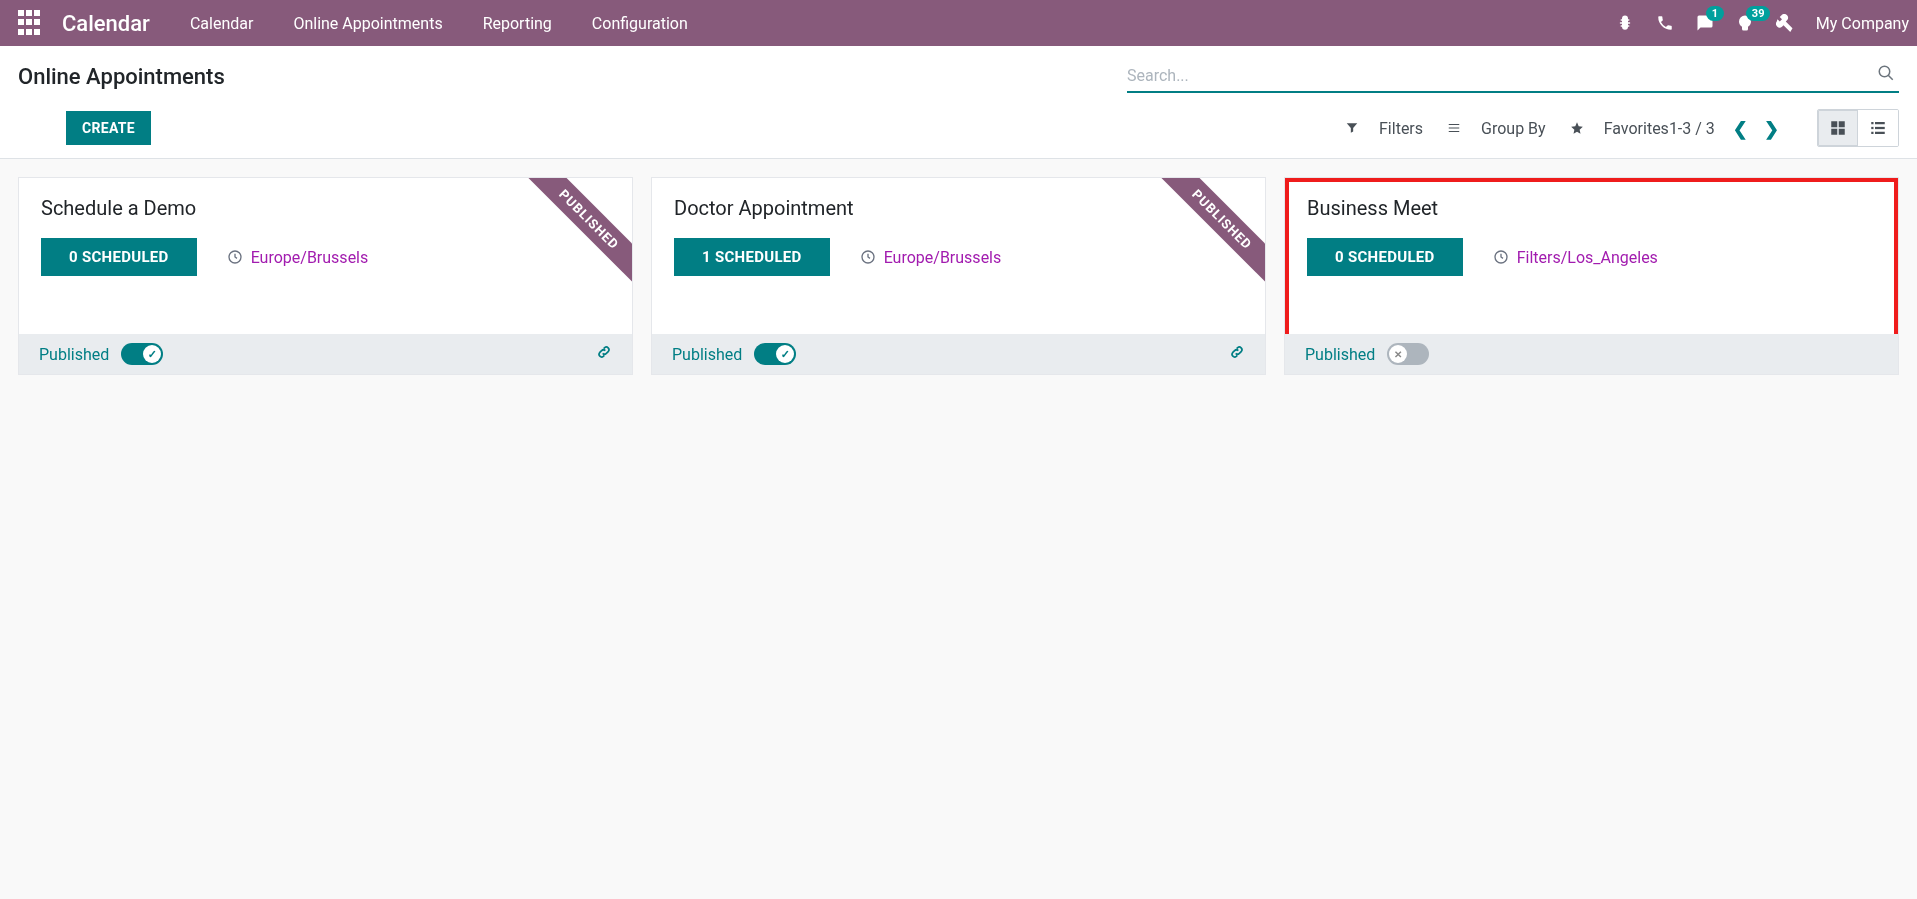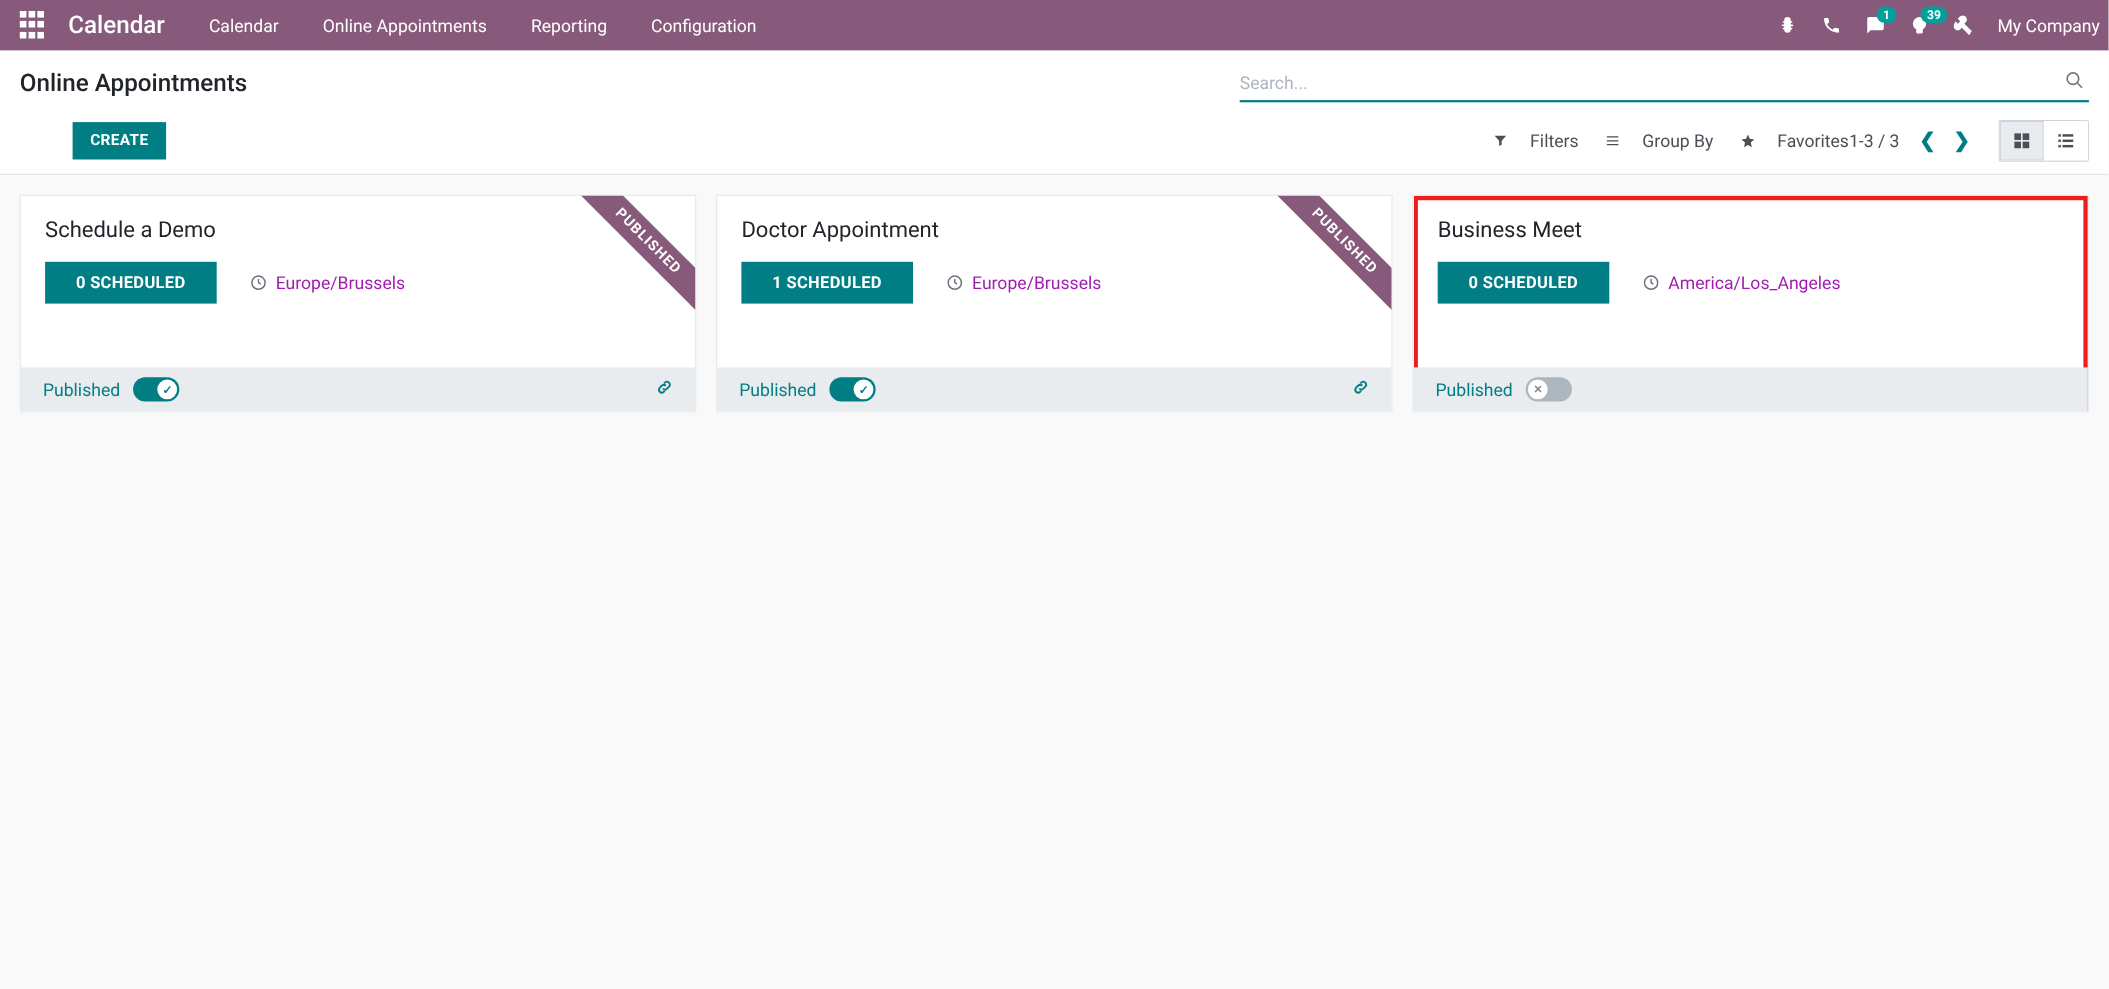--- a/index.html
+++ b/index.html
@@ -28,21 +28,21 @@
     .search-wrap { flex:0 0 772px; display:flex; align-items:center; border-bottom:2px solid #017e84; height:34px; }
     .search-input { flex:1; border:none; outline:none; font-size:16px; color:#0369a1; background:transparent; }
     .search-input::placeholder { color:#adb5bd; }
     .search-btn { cursor:pointer; color:#6c757d; padding:0 4px; }
     .search-btn svg { width:18px; height:18px; stroke:#6c757d; fill:none; stroke-width:2; }
     .cp-row2 { margin-top:14px; height:36px;padding-left:48px; }
     .btn-create { background:#017e84; color:#fff; border:none; padding:9px 16px; font-weight:700; font-size:14px; letter-spacing:.3px; cursor:pointer; }
     .searchbar-toggles { display:flex; gap:24px; color:#495057; font-size:16px; }
     .sb-item { cursor:pointer; display:flex; align-items:center; gap:20px; }
     .sb-item svg { width:14px; height:14px; fill:#495057; }
-    .cp-right { margin-left:auto; display:flex; align-items:center; gap:26px; }
+    .cp-right { margin-left:auto; display:flex; align-items:center; gap:38px; }
     .pager { display:flex; align-items:center; gap:18px; font-size:16px; color:#495057; }
     .pager-arrows { display:flex; gap:16px; }
     .pager-arrows span { cursor:pointer; color:#017e84; font-size:18px; font-weight:700; }
     .view-switch { display:flex; border:1px solid #ced4da; border-radius:2px; overflow:hidden; }
     .view-btn { width:40px; height:36px; display:flex; align-items:center; justify-content:center; cursor:pointer; background:#fff; }
     .view-btn.active { background:#e9ecef; box-shadow:inset 0 0 0 1px #ced4da; }
     .view-btn svg { width:18px; height:18px; fill:#495057; }
     
     .kanban { padding:18px 18px; display:flex; gap:18px; align-items:flex-start; }
     .card { flex:1; background:#fff; border:1px solid #e5e7eb; position:relative; display:flex; flex-direction:column; min-height:198px; cursor:pointer; }
@@ -262,21 +262,21 @@
   <div class="card highlighted">
     <div class="card-body">
       <div class="card-title">Business Meet</div>
       <div class="card-row">
         <button class="sched-btn">0 SCHEDULED</button>
         <div class="tz">
           <svg viewBox="0 0 24 24">
               <circle cx="12" cy="12" r="9"></circle>
               <path d="M12 7v5l3 2"></path>
             </svg>
-          <span>America/Los_Angeles</span>
+          <span>Filters/Los_Angeles</span>
         </div>
       </div>
     </div>
     <div class="card-footer">
       <span class="pub-label">Published</span>
       <div class="toggle off">
           <div class="toggle-knob"></div>
         </div>
       <div class="footer-spacer"></div>
     </div>

